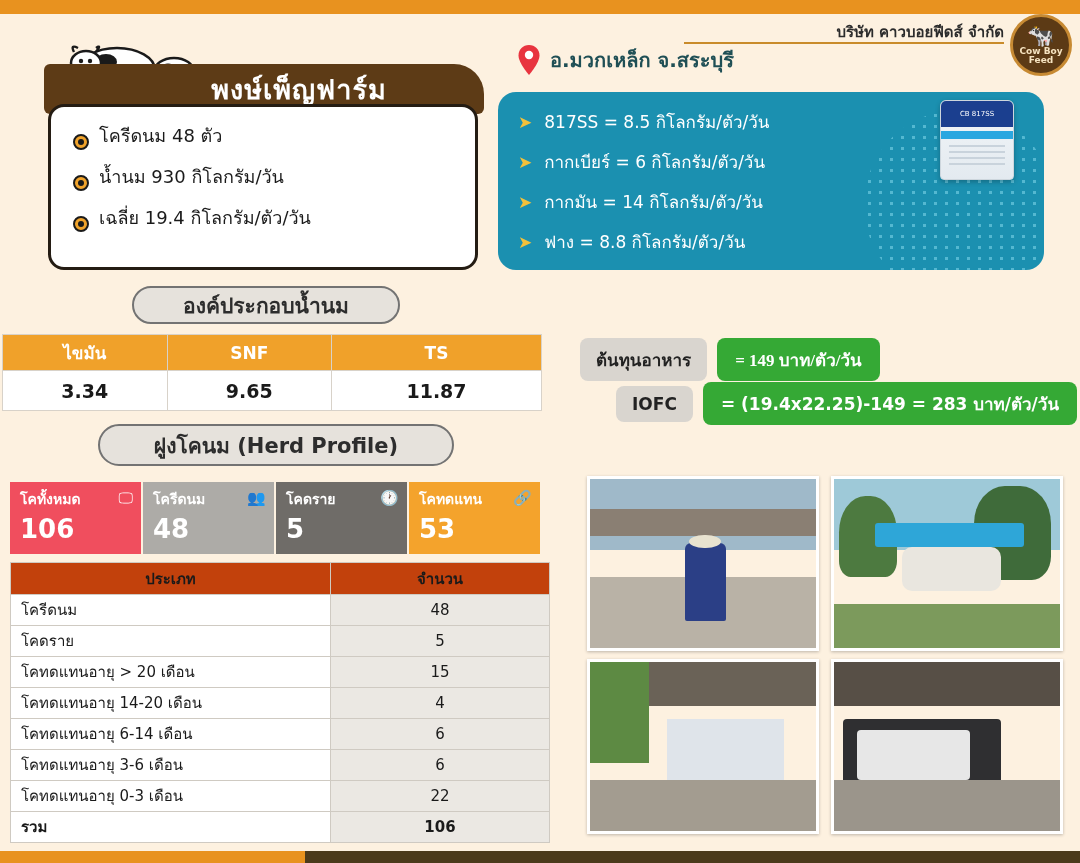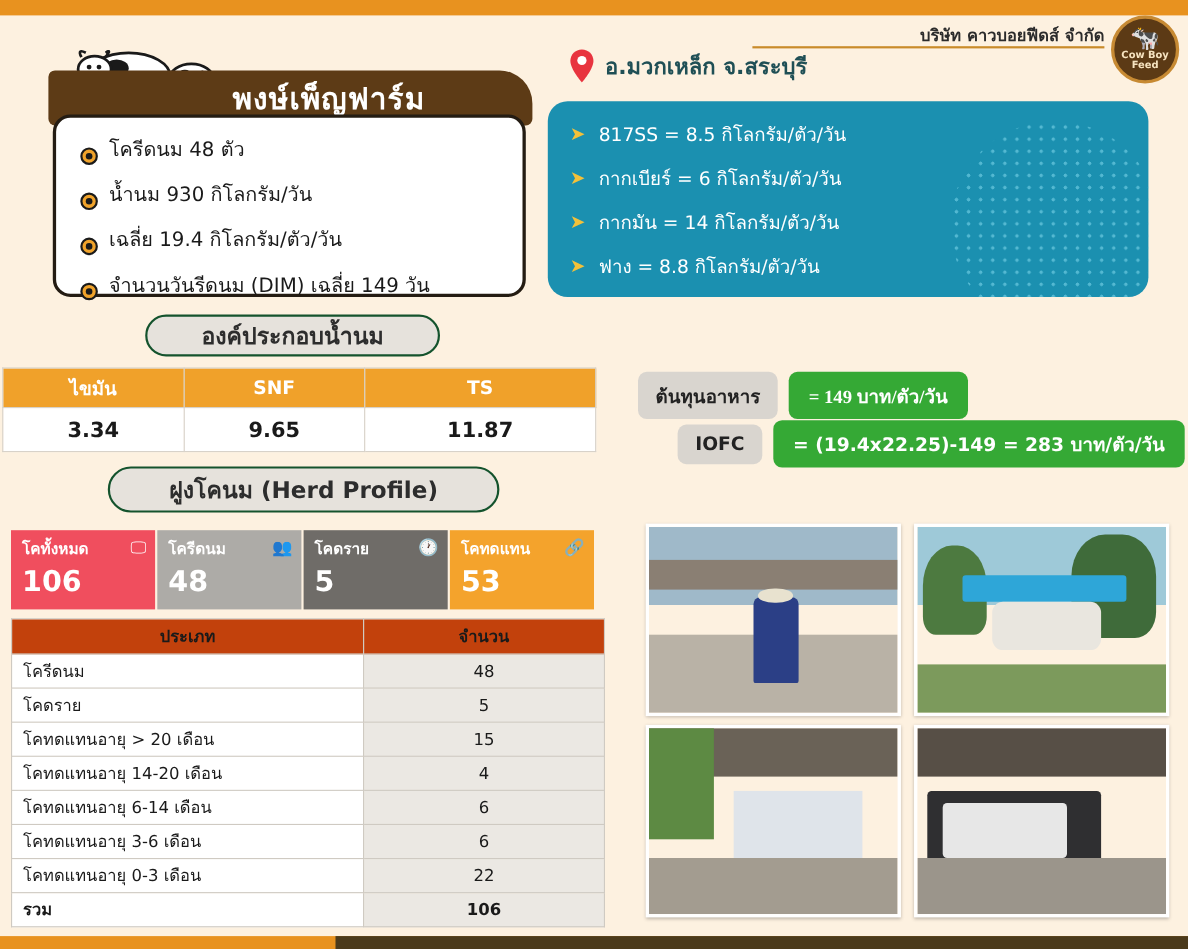--- a/index.html
+++ b/index.html
@@ -125,21 +125,21 @@
   }
   .feed-bag .bag-top { height: 26px; background: #1b3f8f; color:#fff;
     font-size: 7px; display:flex; align-items:center; justify-content:center; }
   .feed-bag .bag-band { height: 8px; background: #2aa7e0; margin-top: 4px; }
   .feed-bag .bag-lines { margin: 6px 8px 0; }
   .feed-bag .bag-lines i { display:block; height:2px; background:#c9d3dc; margin-bottom:4px; }
 
   
   .sec-title {
     position: absolute;
-    background: #e6e2dc; border: 2px solid #14532d; border-radius: 26px;
+    background: #e6e2dc; border: 2px solid #737373; border-radius: 26px;
     font-size: 21px; font-weight: bold; color: #2d2d2d;
     display: flex; align-items: center; justify-content: center;
   }
   #milk-title { left: 132px; top: 286px; width: 268px; height: 38px; }
   #herd-title { left: 98px; top: 424px; width: 356px; height: 42px; }
 
   
   .milk-table {
     position: absolute; left: 2px; top: 334px; width: 540px;
     border-collapse: collapse;
@@ -274,39 +274,45 @@
         <span>โครีดนม 48 ตัว</span>
       </li>
     <li>
         <span class="bullet"></span>
         <span>น้ำนม 930 กิโลกรัม/วัน</span>
       </li>
     <li>
         <span class="bullet"></span>
         <span>เฉลี่ย 19.4 กิโลกรัม/ตัว/วัน</span>
       </li>
-    <li>
-        <span class="bullet"></span>
-        <span>จำนวนวันรีดนม (DIM) เฉลี่ย 149 วัน</span>
-      </li>
   </ul>
 </div>
 
 <div class="location">
   <span class="pin">
     <svg width="26" height="32" viewBox="0 0 26 32">
         <path d="M13 1C7 1 2.5 5.5 2.5 11.5 2.5 19 13 31 13 31S23.5 19 23.5 11.5C23.5 5.5 19 1 13 1z" fill="#e8343f"></path>
         <circle cx="13" cy="11" r="4.2" fill="#ffffff"></circle>
       </svg>
   </span>
   <span>อ.มวกเหล็ก จ.สระบุรี</span>
 </div>
 
 <div class="feed-box">
   <div class="dots"></div>
+  <div class="feed-bag">
+    <div class="bag-top">CB 817SS</div>
+    <div class="bag-band"></div>
+    <div class="bag-lines">
+        <i></i>
+        <i></i>
+        <i></i>
+        <i></i>
+      </div>
+  </div>
   <ul>
     <li>
         <span class="arrow">➤</span>
         <span>817SS = 8.5 กิโลกรัม/ตัว/วัน</span>
       </li>
     <li>
         <span class="arrow">➤</span>
         <span>กากเบียร์ = 6 กิโลกรัม/ตัว/วัน</span>
       </li>
     <li>

